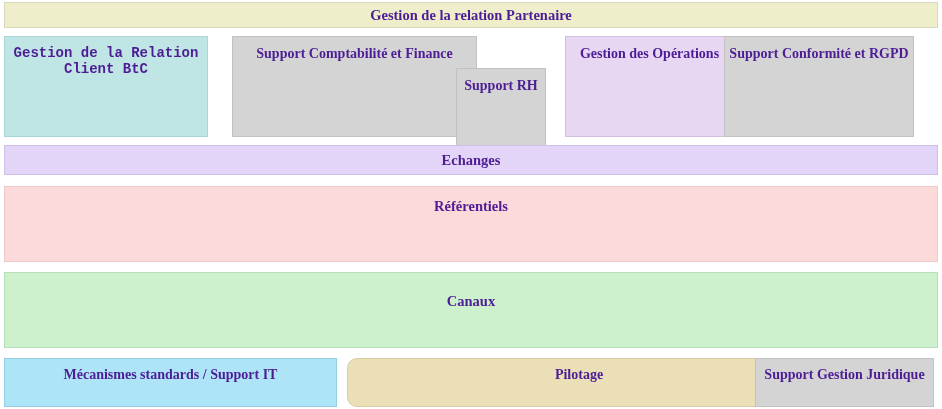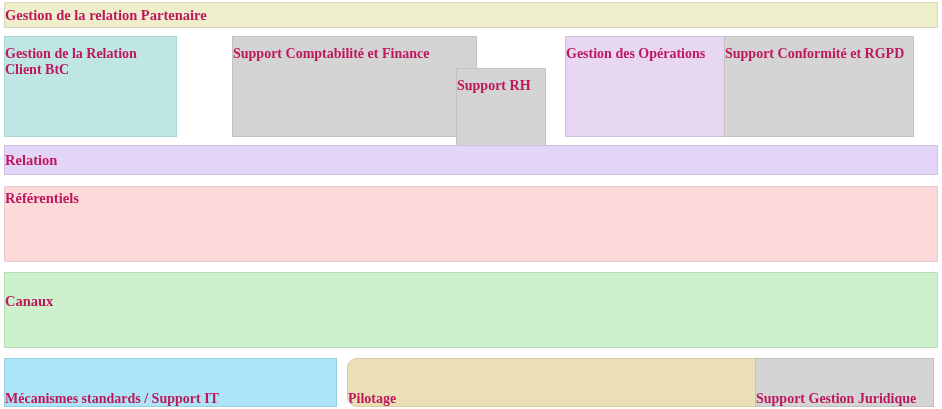--- a/index.html
+++ b/index.html
@@ -19,23 +19,23 @@
     height: 409px;
   }
   .band {
     position: absolute;
     box-sizing: border-box;
     border: 1px solid #c9c9c9;
     overflow: hidden;
   }
   .band-title {
     display: block;
-    text-align: left;
+    text-align: center;
     font-weight: bold;
-    color: #be185d;
+    color: #4c1d95;
     line-height: 1.12;
   }
   
   .row-header {
     left: 4px;
     top: 2px;
     width: 934px;
     height: 26px;
     background: #eeeecb;
     border-color: #d8d8bd;
@@ -46,21 +46,21 @@
   }
   
   .domain {
     top: 36px;
     height: 101px;
   }
   .domain .band-title {
     font-size: 14px;
     padding-top: 9px;
   }
-  .d-crc   { left: 4px;   width: 173px; background: #bfe5e5; border-color: #a9d6d6; }
+  .d-crc   { left: 4px;   width: 204px; background: #bfe5e5; border-color: #a9d6d6; font-family: Liberation Mono, monospace; }
   .d-compta{ left: 232px; width: 245px; background: #d4d4d4; border-color: #c2c2c2; }
   .d-rh    { left: 456px; width: 90px;  background: #d4d4d4; border-color: #c2c2c2; margin-top: 32px; }
   .d-ops   { left: 565px; width: 169px; background: #e8d7f2; border-color: #d3bfe0; }
   .d-conf  { left: 724px; width: 190px; background: #d4d4d4; border-color: #c2c2c2; }
   
   .row-echanges {
     left: 4px;
     top: 145px;
     width: 934px;
     height: 30px;
@@ -75,21 +75,21 @@
   .row-referentiels {
     left: 4px;
     top: 186px;
     width: 934px;
     height: 76px;
     background: #fcdada;
     border-color: #eec8c8;
   }
   .row-referentiels .band-title {
     font-size: 14.5px;
-    padding-top: 3px;
+    padding-top: 11px;
   }
   
   .row-canaux {
     left: 4px;
     top: 272px;
     width: 934px;
     height: 76px;
     background: #cdf0cd;
     border-color: #b8dfb8;
   }
@@ -98,21 +98,20 @@
     padding-top: 20px;
   }
   
   .footer-block {
     top: 358px;
     height: 49px;
   }
   .footer-block .band-title {
     font-size: 14px;
     padding-top: 8px;
-    margin-top: 24px;
   }
   .f-meca { left: 4px;   width: 333px; background: #ade4f7; border-color: #97cfe2; }
   .f-pilo { left: 347px; width: 464px; background: #eadfb7; border-color: #d8cda5; border-radius: 10px; }
   .f-jur  { left: 755px; width: 179px; background: #d4d4d4; border-color: #c2c2c2; }
 </style>
 </head>
 <body>
 
 <div id="capability-map">
 
@@ -135,21 +134,21 @@
   <div class="band domain d-ops">
     <span class="band-title">Gestion des Opérations</span>
 
   </div>
 
   <div class="band domain d-conf">
     <span class="band-title">Support Conformité et RGPD</span>
   </div>
 
   <div class="band row-echanges">
-    <span class="band-title">Relation</span>
+    <span class="band-title">Echanges</span>
   </div>
 
   <div class="band row-referentiels">
     <span class="band-title">Référentiels</span>
 
   </div>
 
   <div class="band row-canaux">
     <span class="band-title">Canaux</span>
 

